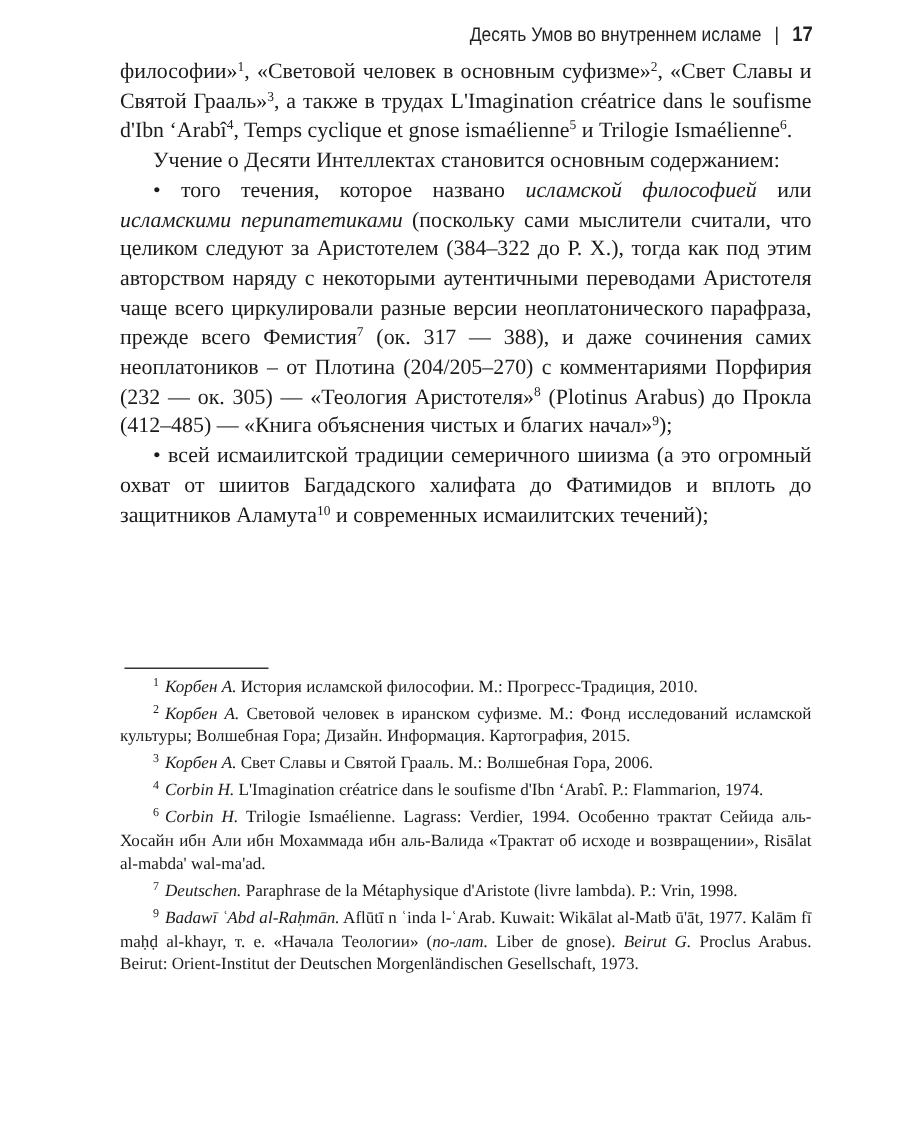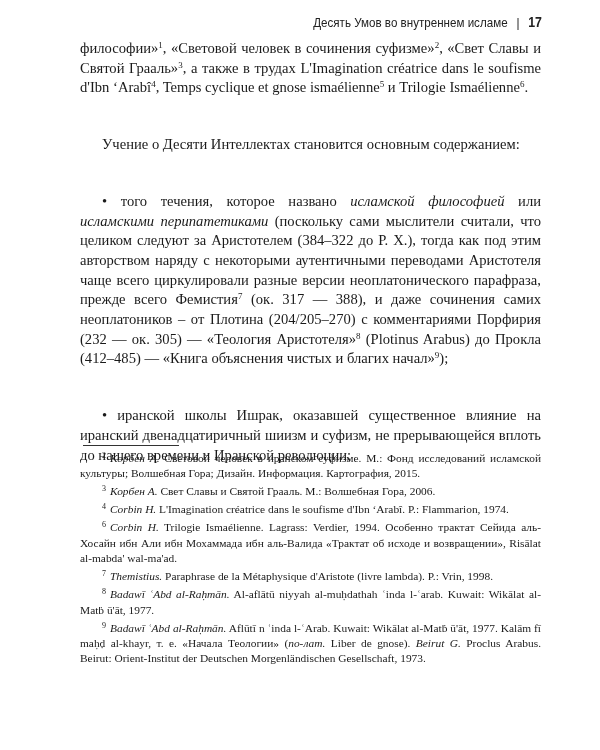--- a/index.html
+++ b/index.html
@@ -14,21 +14,21 @@
       font-size: 13.2px; color: #222; display: flex; align-items: center;
       transform: scaleX(0.88); transform-origin: right center;
     }
     .header .sep { margin: 0 10px; font-weight: normal; }
     .header .num { font-weight: bold; font-size: 14px; }
     .main {
       position: absolute; left: 80px; top: 39px; width: 461px;
       font-size: 14.6px; line-height: 19.7px; text-align: justify;
     }
     .main p { margin: 0; }
-    .main .indent { text-indent: 22px; margin-top: 37px; }
+    .main .indent { text-indent: 22px; }
     sup { font-size: 9px; line-height: 0; vertical-align: 5px; }
     .rule {
       position: absolute; left: 83px; top: 445px; width: 96px; height: 1px;
       background: #333;
     }
     .notes {
       position: absolute; left: 80px; top: 451px; width: 461px;
       font-size: 11.4px; line-height: 15.4px; text-align: justify;
     }
     .notes p { margin: 0 0 2.6px 0; text-indent: 22px; }
@@ -38,33 +38,33 @@
 </head>
 <body>
 
 <div class="header">
   <span>Десять Умов во внутреннем исламе</span>
   <span class="sep">|</span>
   <span class="num">17</span>
 </div>
 
 <div class="main">
-  <p><span>философии»</span><sup>1</sup><span>, «Световой человек в сочинения суфизме»</span><sup>2</sup><span>, «Свет Славы и Святой Грааль»</span><sup>3</sup><span>, а также в трудах L'Imagination créatrice dans le soufisme d'Ibn ‘Arabî</span><sup>4</sup><span>, Temps cyclique et gnose ismaélienne</span><sup>5</sup><span> и Trilogie Ismaélienne</span><sup>6</sup><span>.</span></p>
+  <p><span>философии»</span><sup>1</sup><span>, «Световой человек в основным суфизме»</span><sup>2</sup><span>, «Свет Славы и Святой Грааль»</span><sup>3</sup><span>, а также в трудах L'Imagination créatrice dans le soufisme d'Ibn ‘Arabî</span><sup>4</sup><span>, Temps cyclique et gnose ismaélienne</span><sup>5</sup><span> и Trilogie Ismaélienne</span><sup>6</sup><span>.</span></p>
 
   <p class="indent">Учение о Десяти Интеллектах становится основным содержанием:</p>
 
   <p class="indent"><span>• того течения, которое названо </span><i>исламской философией</i><span> или </span><i>исламскими перипатетиками</i><span> (поскольку сами мыслители считали, что целиком следуют за Аристотелем (384–322 до Р. Х.), тогда как под этим авторством наряду с некоторыми аутентичными переводами Аристотеля чаще всего циркулировали разные версии неоплатонического парафраза, прежде всего Фемистия</span><sup>7</sup><span> (ок. 317 — 388), и даже сочинения самих неоплатоников – от Плотина (204/205–270) с комментариями Порфирия (232 — ок. 305) — «Теология Аристотеля»</span><sup>8</sup><span> (Plotinus Arabus) до Прокла (412–485) — «Книга объяснения чистых и благих начал»</span><sup>9</sup><span>);</span></p>
 
+  <p class="indent"><span>• всей исмаилитской традиции семеричного шиизма (а это огромный охват от шиитов Багдадского халифата до Фатимидов и вплоть до защитников Аламута</span><sup>10</sup><span> и современных исмаилитских течений);</span></p>
 
-  <p class="indent">• иранской школы Ишрак, оказавшей существенное влияние на иранский двенадцатиричный шиизм и суфизм, не прерывающейся вплоть до нашего времени и Иранской революции;</p>
 </div>
 
 <div class="rule"></div>
 
 <div class="notes">
+  <p><sup>1</sup><i>Корбен А.</i><span> История исламской философии. М.: Прогресс-Традиция, 2010.</span></p>
   <p><sup>2</sup><i>Корбен А.</i><span> Световой человек в иранском суфизме. М.: Фонд исследований исламской культуры; Волшебная Гора; Дизайн. Информация. Картография, 2015.</span></p>
   <p><sup>3</sup><i>Корбен А.</i><span> Свет Славы и Святой Грааль. М.: Волшебная Гора, 2006.</span></p>
   <p><sup>4</sup><i>Corbin H.</i><span> L'Imagination créatrice dans le soufisme d'Ibn ‘Arabî. P.: Flammarion, 1974.</span></p>
   <p><sup>6</sup><i>Corbin H.</i><span> Trilogie Ismaélienne. Lagrass: Verdier, 1994. Особенно трактат Сейида аль-Хосайн ибн Али ибн Мохаммада ибн аль-Валида «Трактат об исходе и возвращении», Risālat al-mabda' wal-ma'ad.</span></p>
-  <p><sup>7</sup><i>Themistius.</i><span> Paraphrase de la Métaphysique d'Aristote (livre lambda). P.: Vrin, 1998.</span></p>
-  <p><sup>8</sup><i>Badawī ʿAbd al-Raḥmān.</i><span> Al-aflātū niyyah al-muḥdathah ʿinda l-ʿarab. Kuwait: Wikālat al-Matḃ ū'āt, 1977.</span></p>
+  <p><sup>7</sup><i>Deutschen.</i><span> Paraphrase de la Métaphysique d'Aristote (livre lambda). P.: Vrin, 1998.</span></p>
   <p><sup>9</sup><i>Badawī ʿAbd al-Raḥmān.</i><span> Aflūtī n ʿinda l-ʿArab. Kuwait: Wikālat al-Matḃ ū'āt, 1977. Kalām fī maḥḍ al-khayr, т. е. «Начала Теологии» (</span><i>по-лат.</i><span> Liber de gnose). </span><i>Beirut G.</i><span> Proclus Arabus. Beirut: Orient-Institut der Deutschen Morgenländischen Gesellschaft, 1973.</span></p>
 </div>
 
 </body></html>

